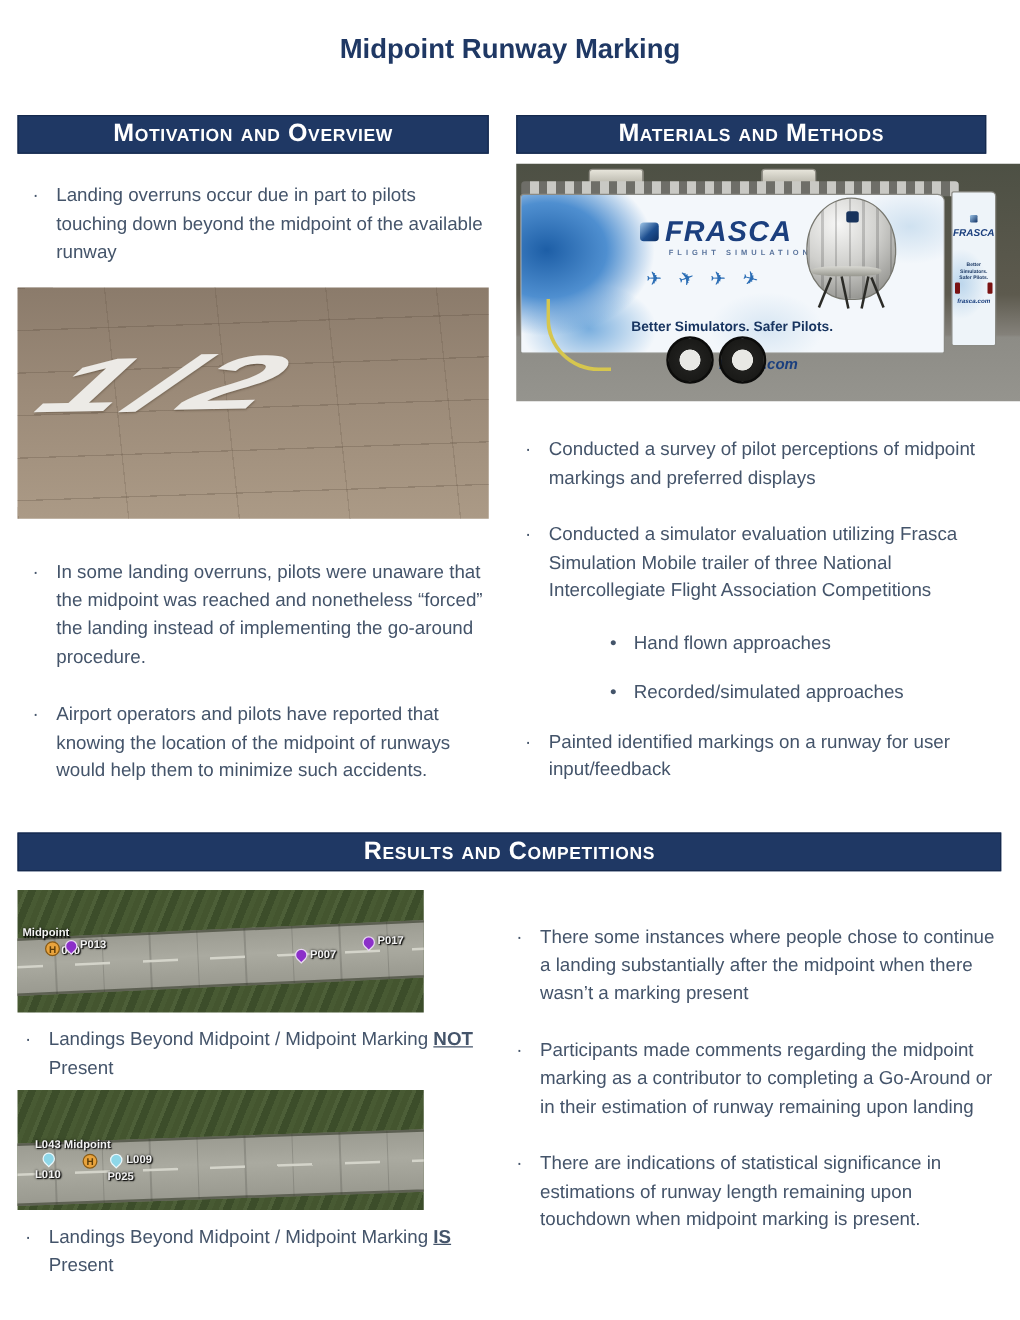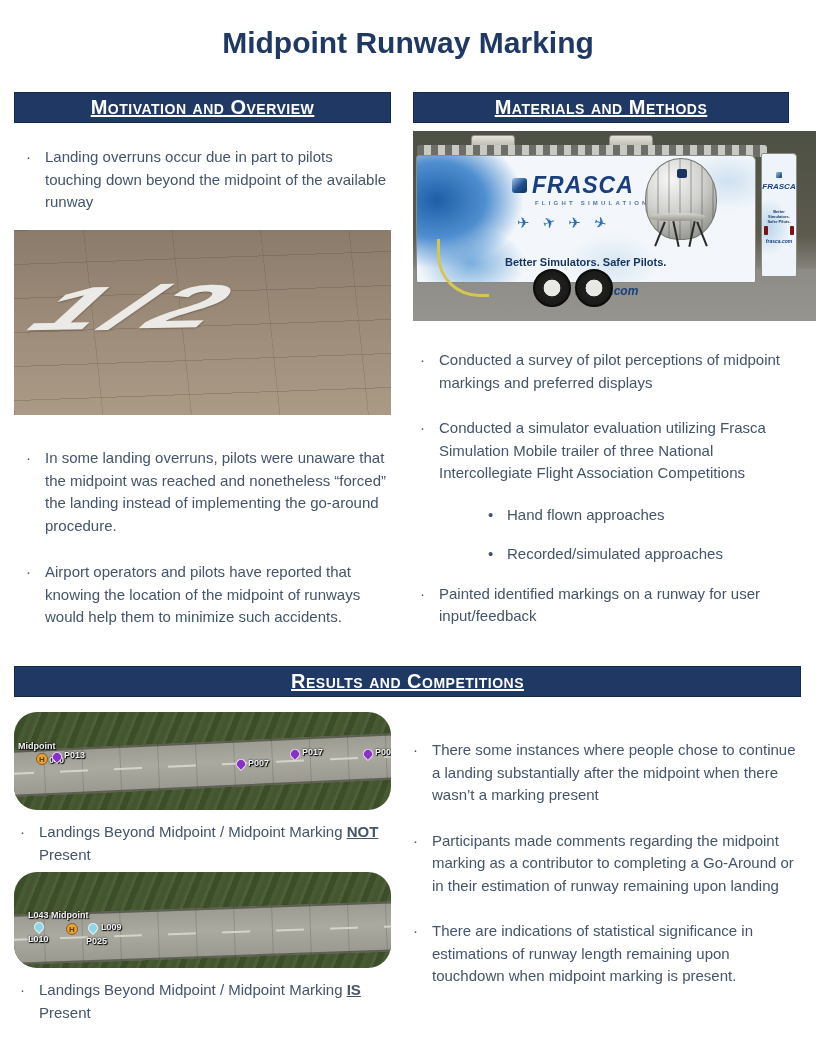--- a/index.html
+++ b/index.html
@@ -4,26 +4,26 @@
 <style>
   * { margin:0; padding:0; box-sizing:border-box; }
   html,body { background:#ffffff; }
   .page {
     position:relative; width:816px; height:1056px; margin:0 auto;
     background:#ffffff; overflow:hidden;
     font-family:"Liberation Sans", sans-serif; color:#44546A;
   }
   .page-title {
     position:absolute; top:26px; left:0; width:100%;
-    text-align:center; font-size:30px; font-weight:700; color:#1F3864;
+    text-align:center; font-size:22px; font-weight:700; color:#1F3864;
   }
   .hdr-bar {
     position:absolute; height:31px; background:#1F3864; border:1px solid #15294d;
     color:#ffffff; display:flex; align-items:center; justify-content:center;
-    font-variant:small-caps; font-weight:700; font-size:20px; letter-spacing:.5px;text-decoration:underline;
+    font-variant:small-caps; font-weight:700; font-size:20px; letter-spacing:.5px;
   }
   .hdr-left   { left:14px;  top:92px;  width:377px; }
   .hdr-right  { left:413px; top:92px;  width:376px; }
   .hdr-results{ left:14px;  top:666px; width:787px; }
 
   .bullet { display:flex; gap:11px; font-size:15px; line-height:1.5; color:#44546A; }
   .bullet .dot { flex:0 0 8px; font-size:15px; line-height:1.5; }
   .abs { position:absolute; }
 
   .mot-b1 { left:26px; top:146px; width:366px; }
@@ -104,23 +104,22 @@
     border-left:3px solid #d6c64e; border-bottom:3px solid #d6c64e; border-radius:0 0 0 42px; }
 
   
   .materials-list { position:absolute; left:420px; top:349px; width:384px; }
   .materials-list .bullet { margin-bottom:23px; }
   .sub-list { margin:-4px 0 0 68px; }
   .sub-list .bullet { margin-bottom:17px; }
 
   
   .aerial {
-    position:absolute; left:14px; width:377px; overflow:hidden;
+    position:absolute; left:14px; width:325px; overflow:hidden;
     background:repeating-linear-gradient(112deg, #44552f 0 5px, #4d5f38 5px 8px, #3c4d2a 8px 14px, #485a33 14px 18px);
-    border-radius:23px;
   }
   .aerial-1 { top:712px; height:98px; }
   .aerial-2 { top:872px; height:96px; }
   .strip { position:absolute; left:-8px; width:400px;
     background:
       repeating-linear-gradient(90deg, rgba(60,60,55,.22) 0 1px, transparent 1px 38px),
       linear-gradient(180deg,#9c9c92 0%, #aaaaa0 45%, #9a9a90 100%);
     border-top:2px solid rgba(40,45,30,.55); border-bottom:2px solid rgba(40,45,30,.55); }
   .strip-1 { top:30px; height:46px; transform:rotate(-2.6deg); }
   .strip-2 { top:36px; height:50px; transform:rotate(-2deg); }

